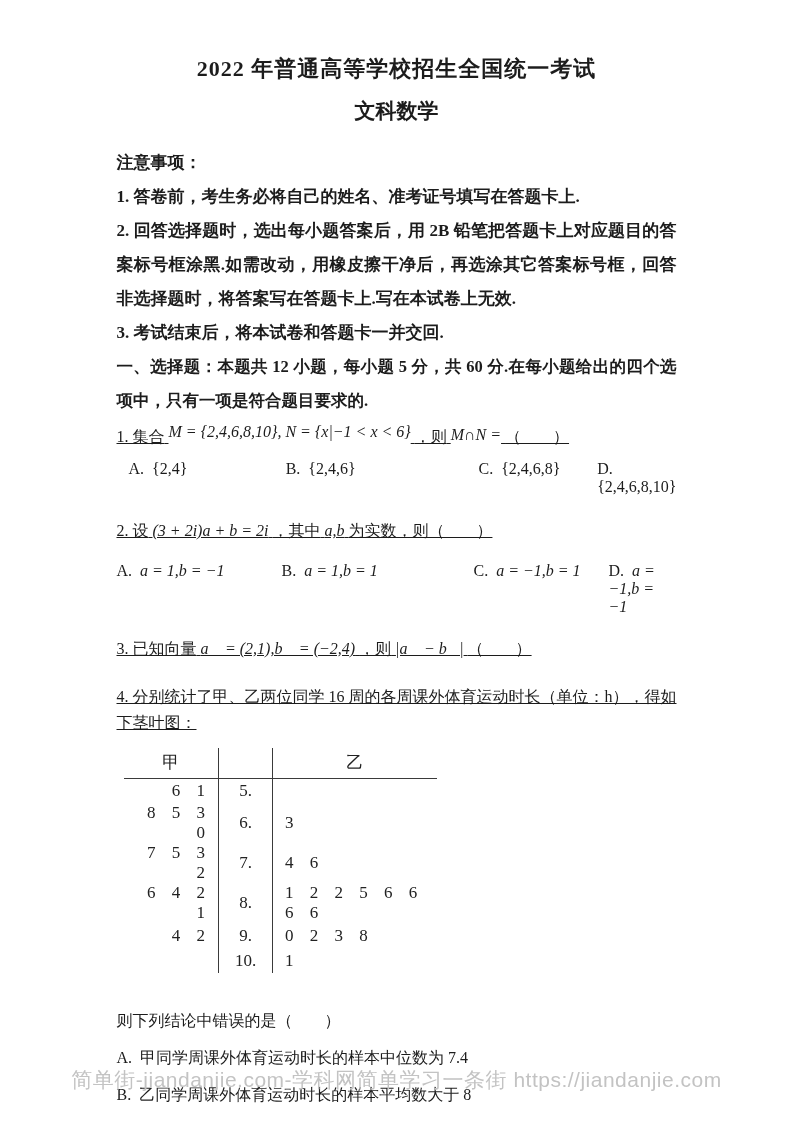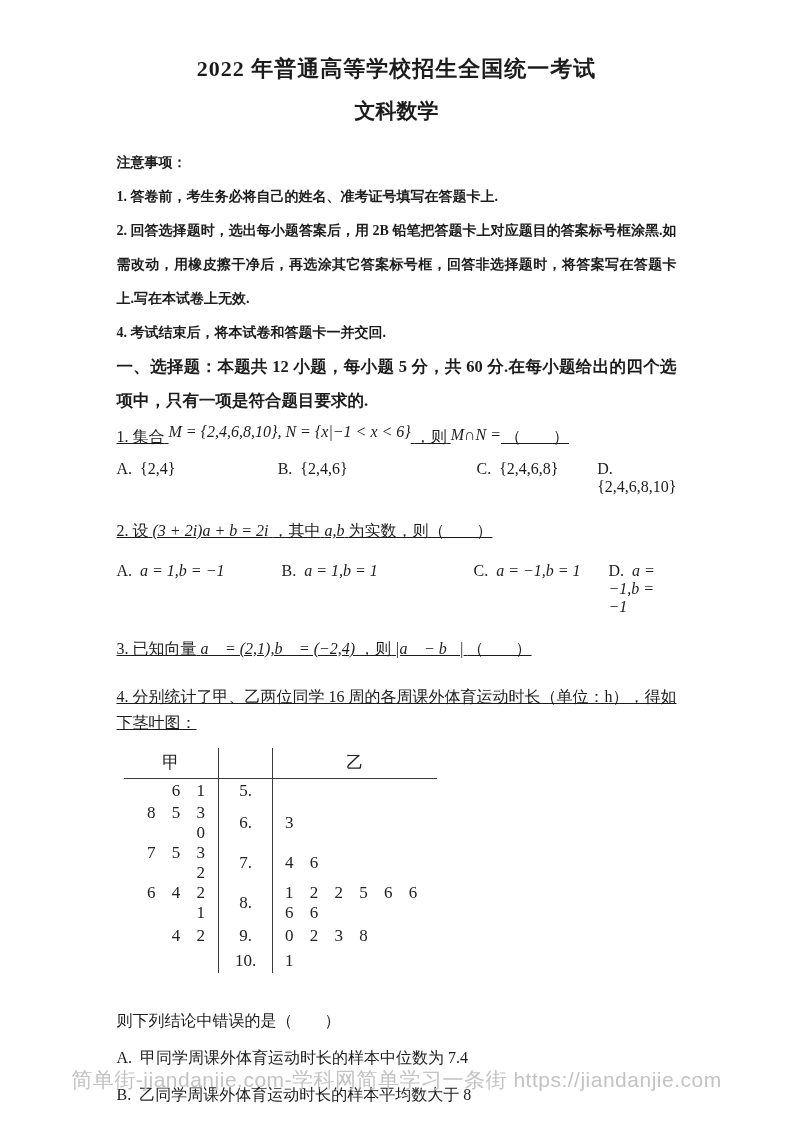--- a/index.html
+++ b/index.html
@@ -26,21 +26,21 @@
   .exam-subtitle {
     font-size: 21px;
     font-weight: bold;
     text-align: center;
     line-height: 26px;
     margin-top: 16px;
   }
 
   .notes { margin-top: 22px; }
   .notes p {
-    font-size: 14px;
+    font-size: 17px;
     font-weight: bold;
     line-height: 34px;
     text-align: justify;
   }
 
   .section-heading {
     font-size: 16.5px;
     font-weight: bold;
     line-height: 34px;
     text-align: justify;
@@ -53,21 +53,21 @@
   .raised-sm { position: relative; top: -2px; display: inline-block; }
 
   .options-row { display: flex; }
   .options-row .opt:nth-child(1) { width: 165px; }
   .options-row .opt:nth-child(2) { width: 164px; }
   .options-row .opt:nth-child(3) { width: 163px; text-align: center; }
   .options-row .opt:nth-child(4) { flex: 1; }
   .opt-label { margin-right: 8px; }
 
   .q1-stem { margin-top: 6px; }
-  .q1-options { margin-top: 10px; }
+  .q1-options { margin-top: 10px; margin-left: 12px; }
   .q2-stem { margin-top: 22px; }
   .q2-options { margin-top: 18px; }
   .q3-stem { margin-top: 20px; }
   .q3-options { margin-top: 14px; }
   .q4-stem { margin-top: 22px; line-height: 26px; }
 
   
   .slp {
     margin: 12px 0 0 7px;
     border-collapse: collapse;
@@ -102,21 +102,21 @@
 <div class="page">
   <div class="content">
 
     <div class="exam-title">2022 年普通高等学校招生全国统一考试</div>
     <div class="exam-subtitle">文科数学</div>
 
     <div class="notes">
       <p>注意事项：</p>
       <p>1. 答卷前，考生务必将自己的姓名、准考证号填写在答题卡上.</p>
       <p>2. 回答选择题时，选出每小题答案后，用 2B 铅笔把答题卡上对应题目的答案标号框涂黑.如需改动，用橡皮擦干净后，再选涂其它答案标号框，回答非选择题时，将答案写在答题卡上.写在本试卷上无效.</p>
-      <p>4. 考试结束后，将本试卷和答题卡一并交回.</p>
+      <p>3. 考试结束后，将本试卷和答题卡一并交回.</p>
     </div>
 
     <div class="section-heading">一、选择题：本题共 12 小题，每小题 5 分，共 60 分.在每小题给出的四个选项中，只有一项是符合题目要求的.</div>
 
     <div class="q">
       <div class="q-stem q1-stem">
         <span>1. 集合</span>
         <span class="math raised">M = {2,4,6,8,10}, N = {x|−1 &lt; x &lt; 6}</span>
         <span>，则</span>
         <span class="math raised-sm">M∩N =</span>

